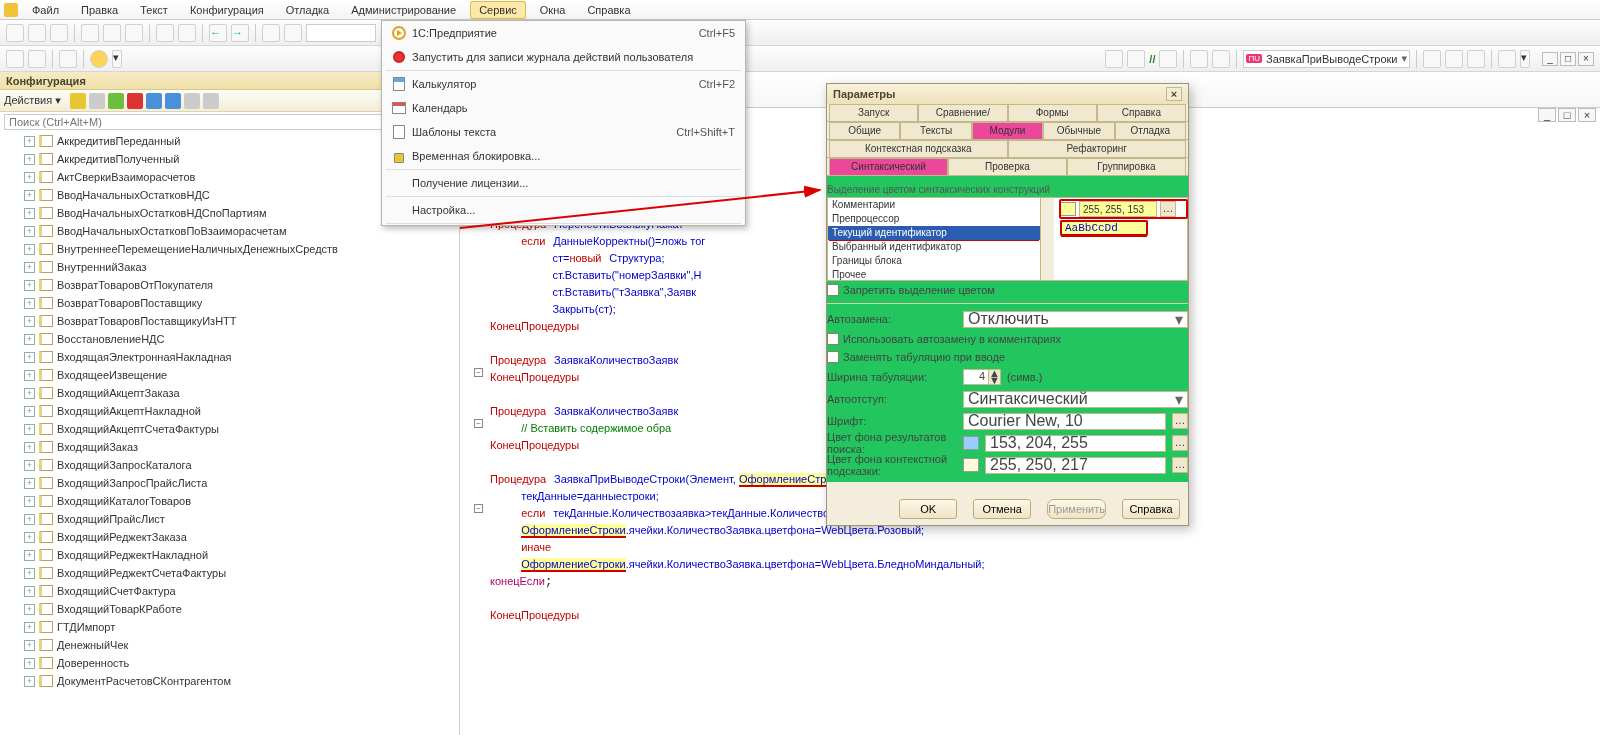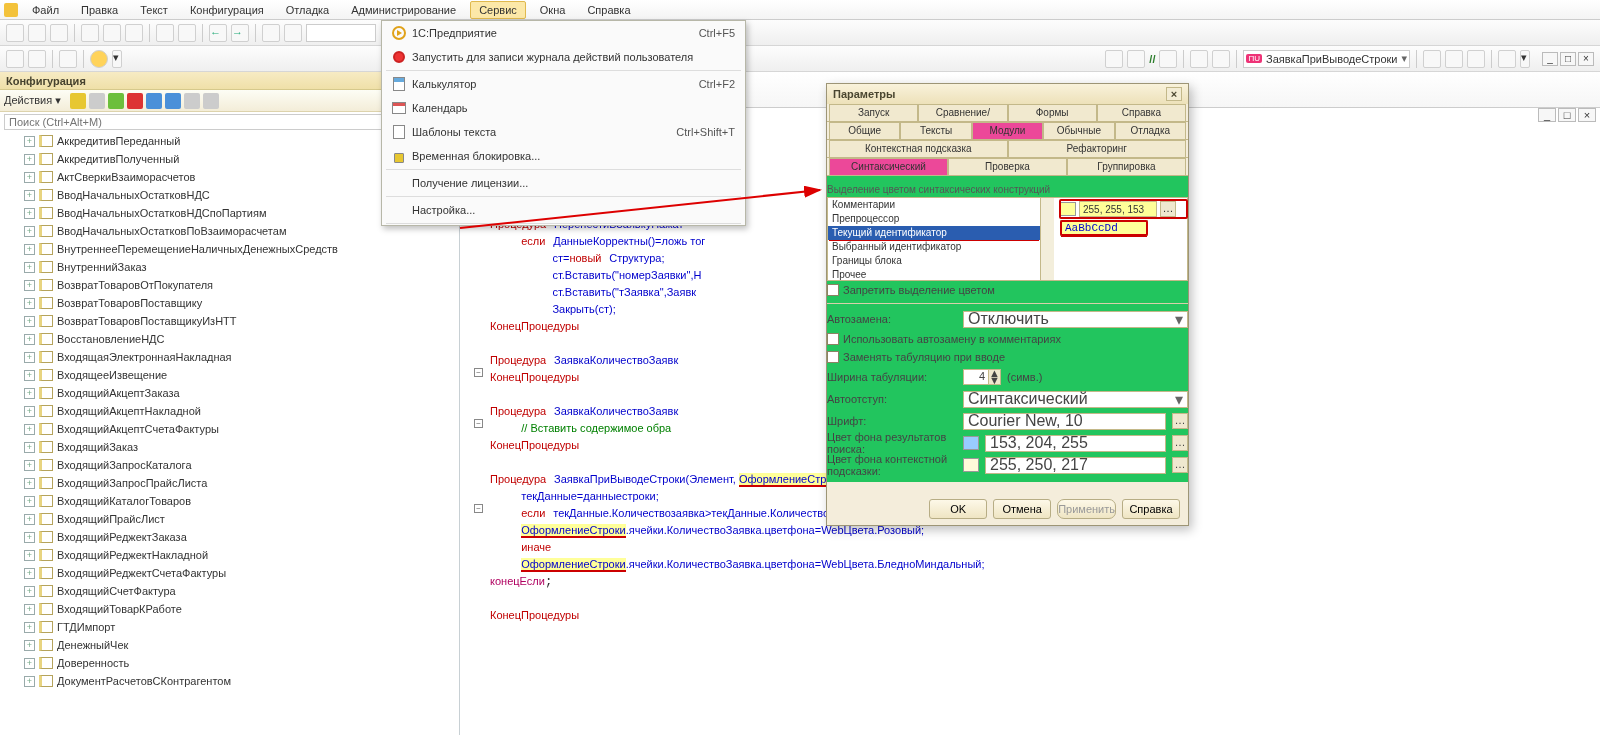--- a/index.html
+++ b/index.html
@@ -87,21 +87,21 @@
   .preview.ul{box-shadow:0 2px 0 -1px #c00;}
   .chk-row{display:flex;align-items:center;gap:4px;height:18px;font-size:10px;color:#444;}
   .chk{width:12px;height:12px;border:1px solid #8a8363;background:#fff;}
   .field-row{display:flex;align-items:center;gap:6px;height:22px;font-size:10px;color:#444;}
   .field-row .fl{width:130px;}
   .field-row .inp{flex:1;height:17px;border:1px solid #c3b889;background:#fff;padding:0 4px;display:flex;align-items:center;font-size:16px;}
   .field-row .inp.combo::after{content:"▾";margin-left:auto;color:#666;}
   .spin{display:flex;align-items:center;}
   .spin .num{width:26px;height:16px;border:1px solid #c3b889;background:#fff;text-align:right;padding:0 3px;}
   .spin .btns{width:12px;height:16px;border:1px solid #c3b889;border-left:none;background:#efe8cf;font-size:7px;line-height:7px;display:flex;flex-direction:column;}
-  .params-buttons { position:absolute; bottom:6px; right:8px; display:flex; gap:6px;}
+  .params-buttons { position:absolute; bottom:6px; right:8px; display:flex; gap:16px;}
   .pbtn{height:20px;min-width:58px;border:1px solid #b7ad85;background:linear-gradient(#fdf8e8,#efe5c3);border-radius:3px;font-size:11px;cursor:pointer;}
   .pbtn.disabled{color:#999;border-radius:7px;}
 
   
   .arrow-svg{position:absolute;left:450px;top:170px;width:400px;height:80px;pointer-events:none;}
 
   
   .mdi-ctrl{display:flex;gap:2px;margin-left:8px;}
   .mdi-ctrl div{width:16px;height:14px;border:1px solid #bbb;background:#f7f7f7;font-size:10px;text-align:center;line-height:12px;cursor:pointer;}
 

